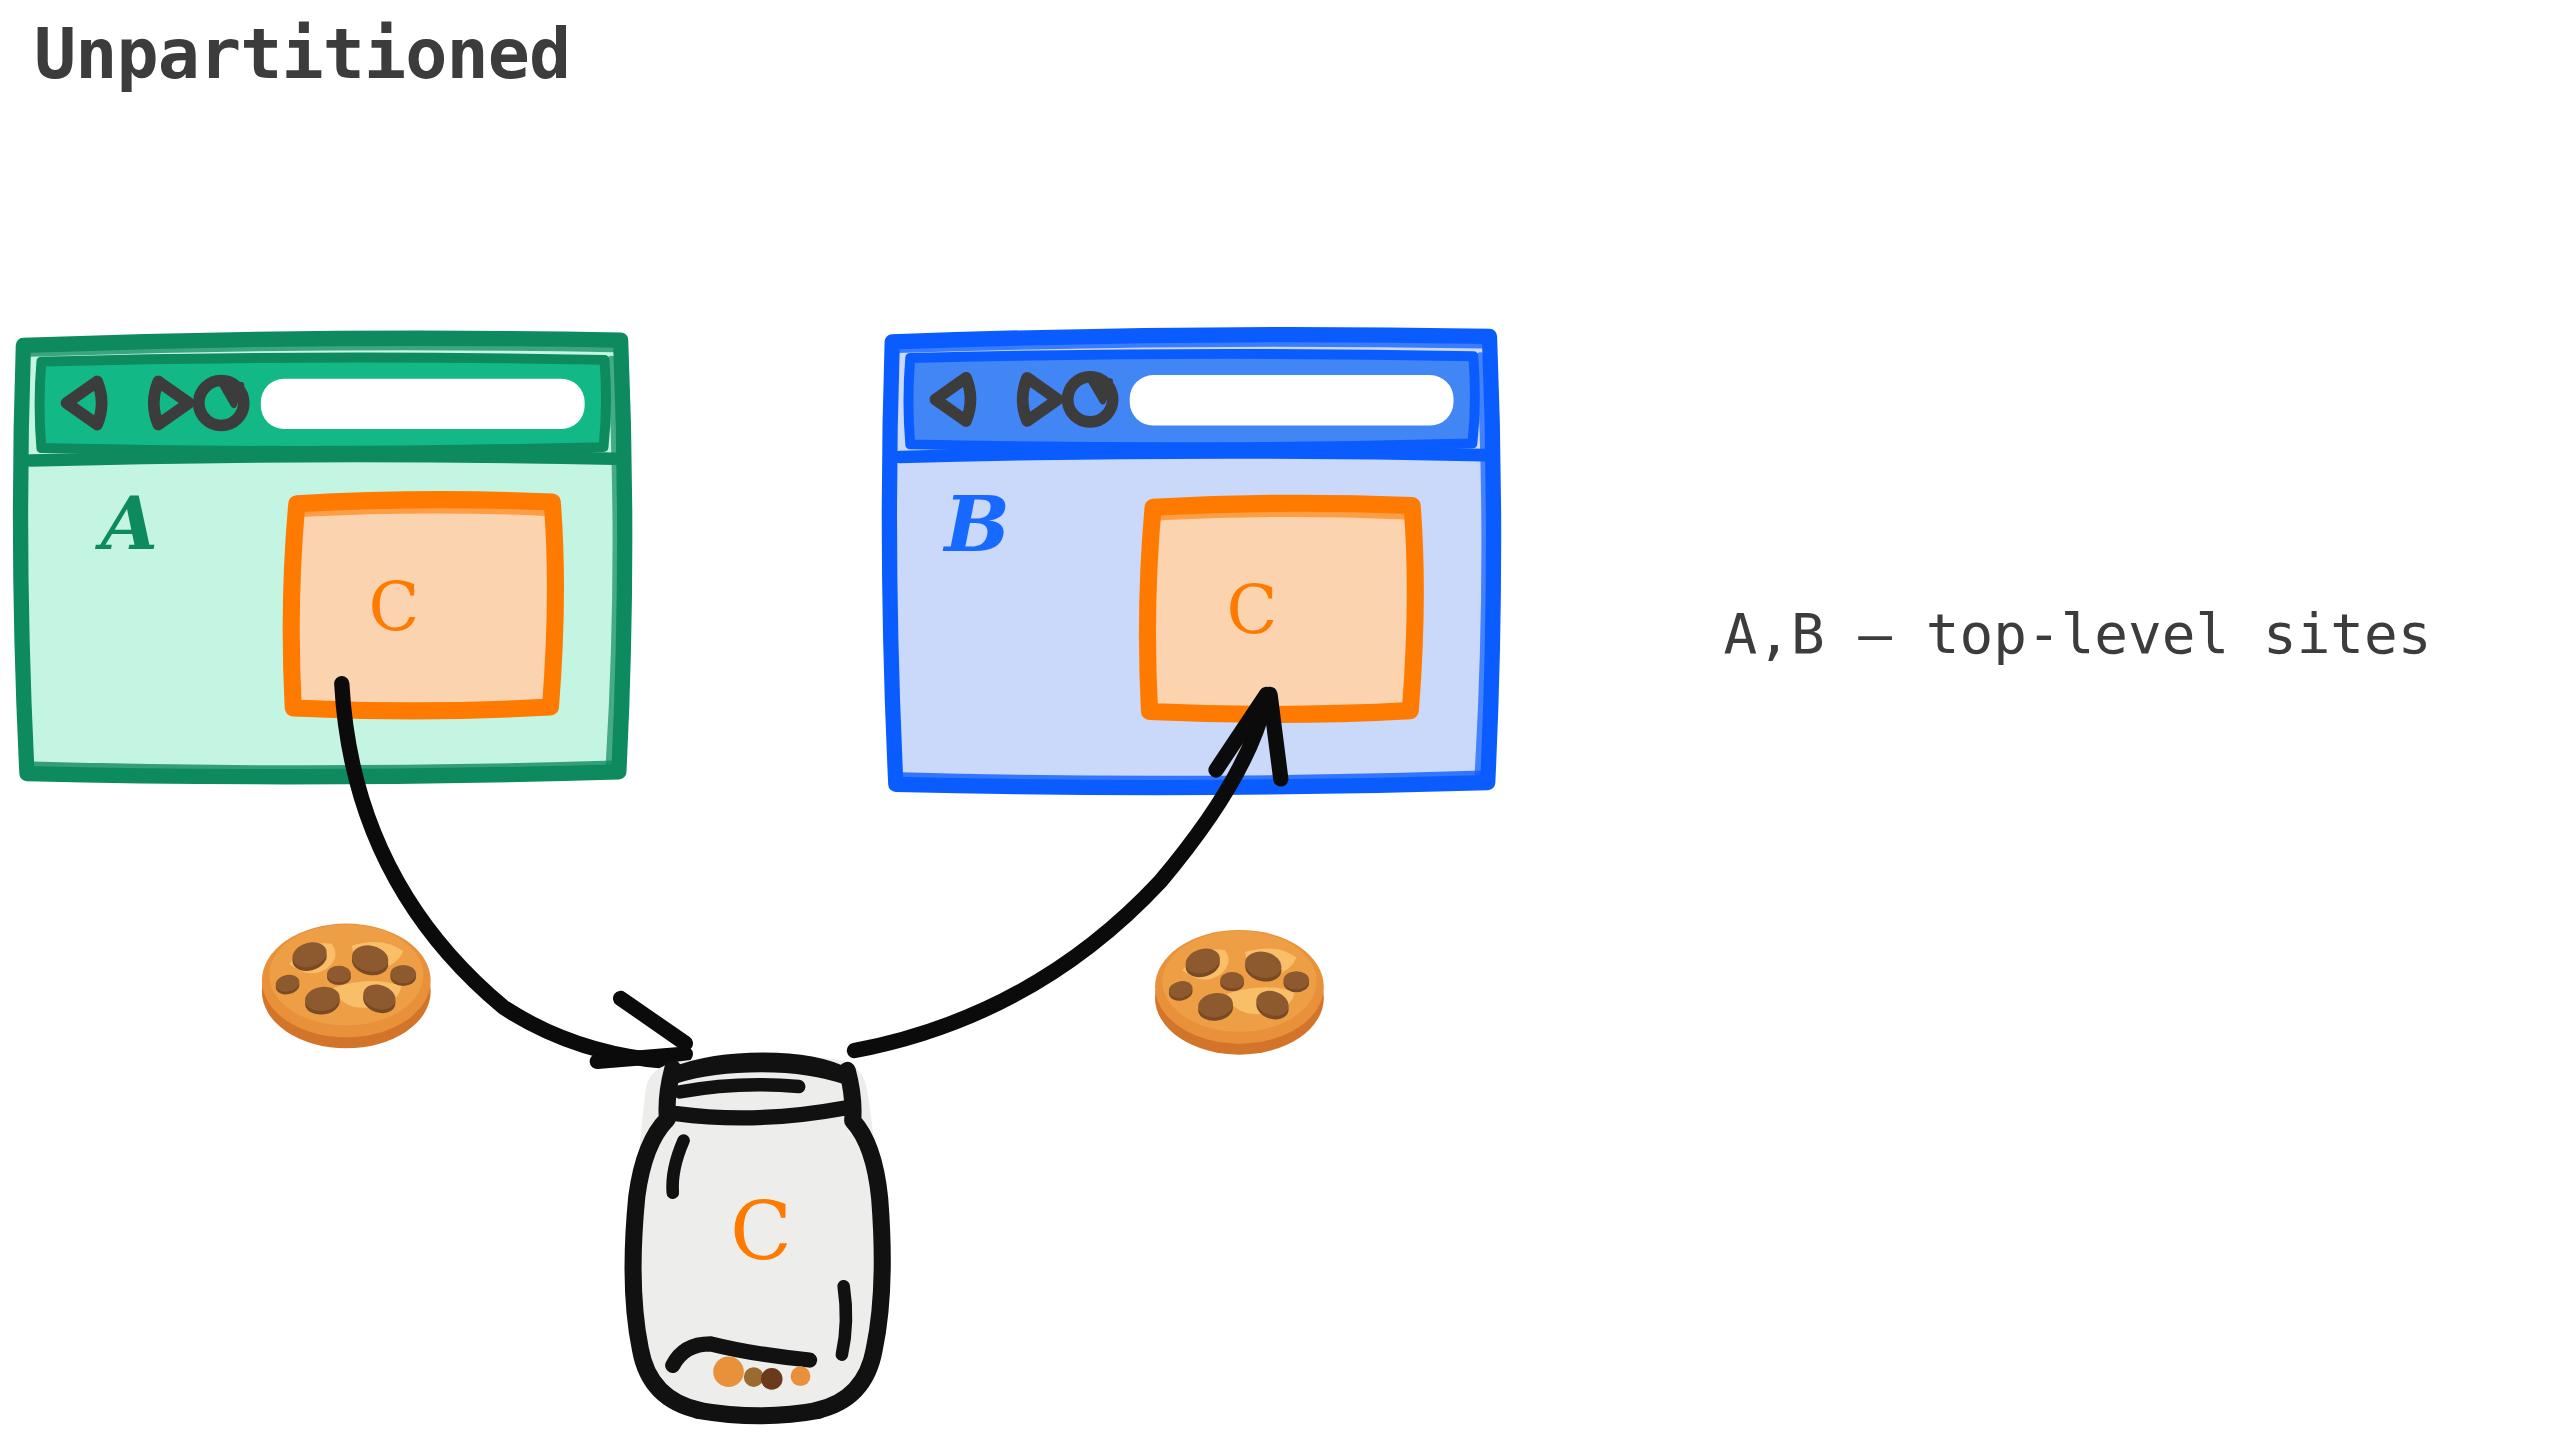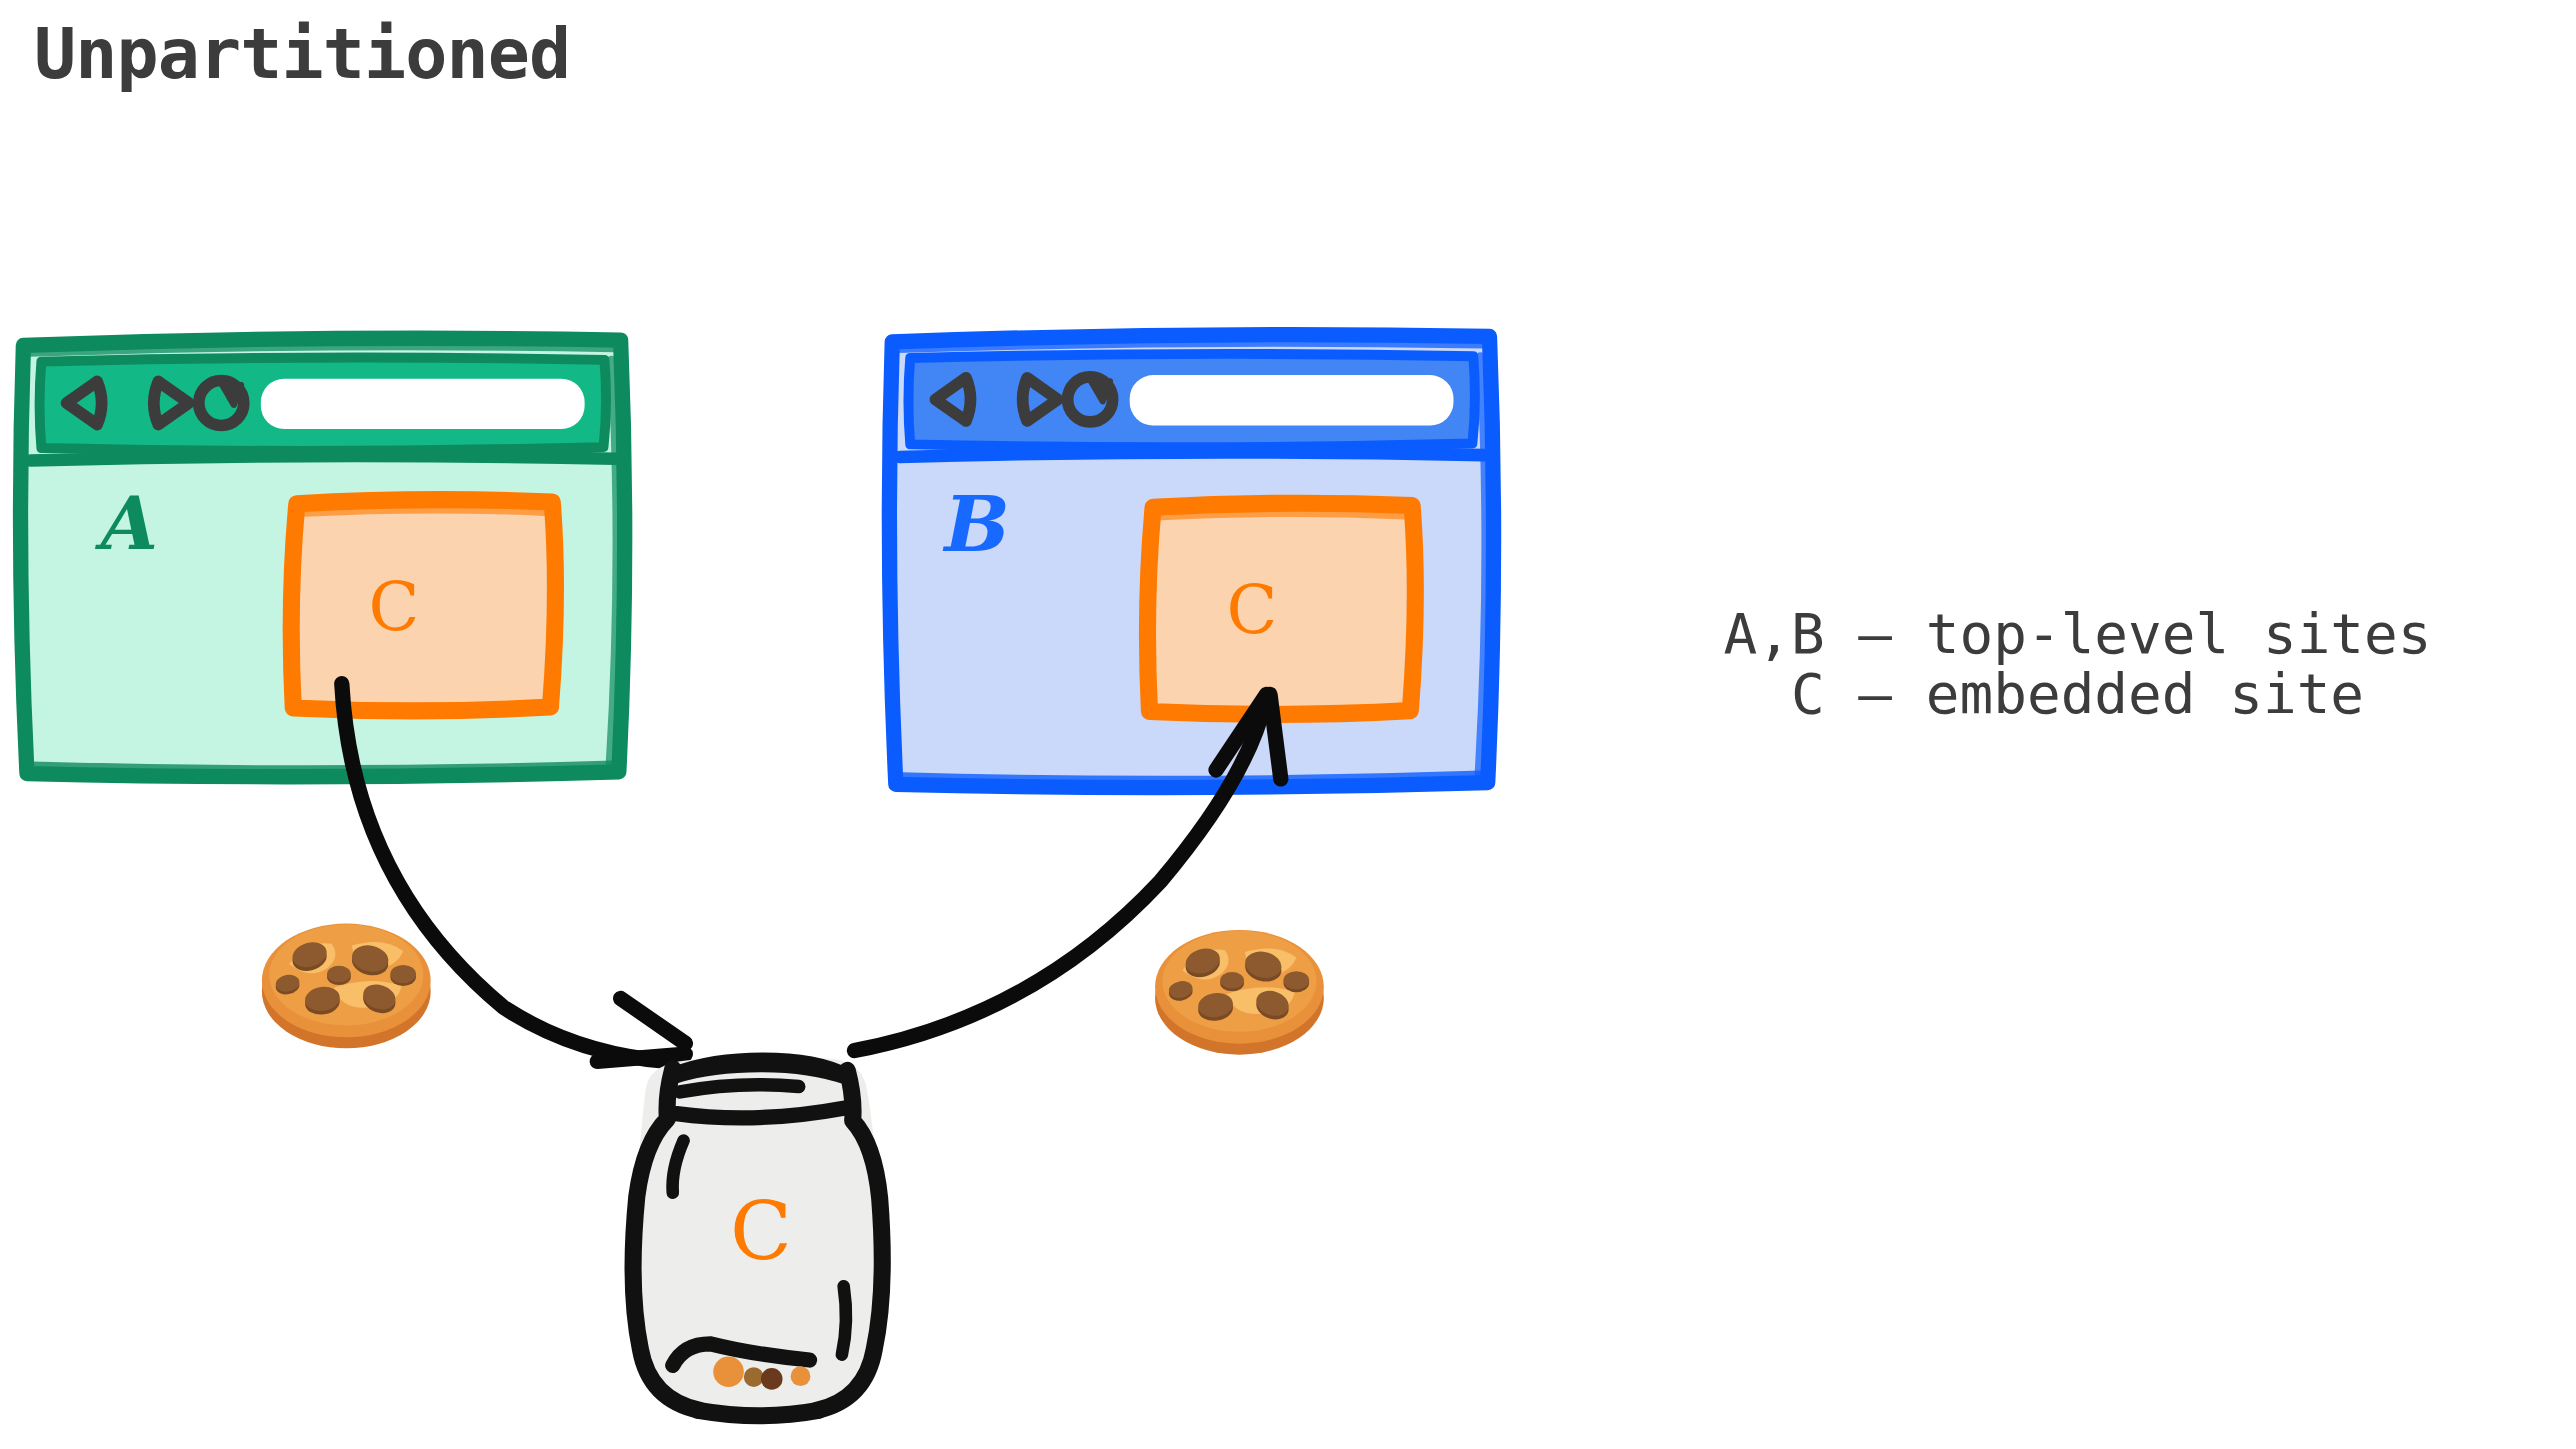--- a/index.html
+++ b/index.html
@@ -74,21 +74,20 @@
 </style>
 </head>
 <body>
 
 <div id="stage">
 
   <div id="title">Unpartitioned</div>
 
   <div id="legend">
     <span class="legend-line">A,B — top-level sites</span>
-    <span class="legend-line">C — embedded site</span>
   </div>
 
   <svg id="art" viewBox="0 0 2864 1612" width="2576" height="1450" xmlns="http://www.w3.org/2000/svg">
 
     <defs>
 
       <g id="cookie-glyph">
 
         <ellipse cx="0" cy="14" rx="92" ry="62" fill="#D2752A"></ellipse>
         <ellipse cx="0" cy="2" rx="92" ry="62" fill="#E8913A"></ellipse>

